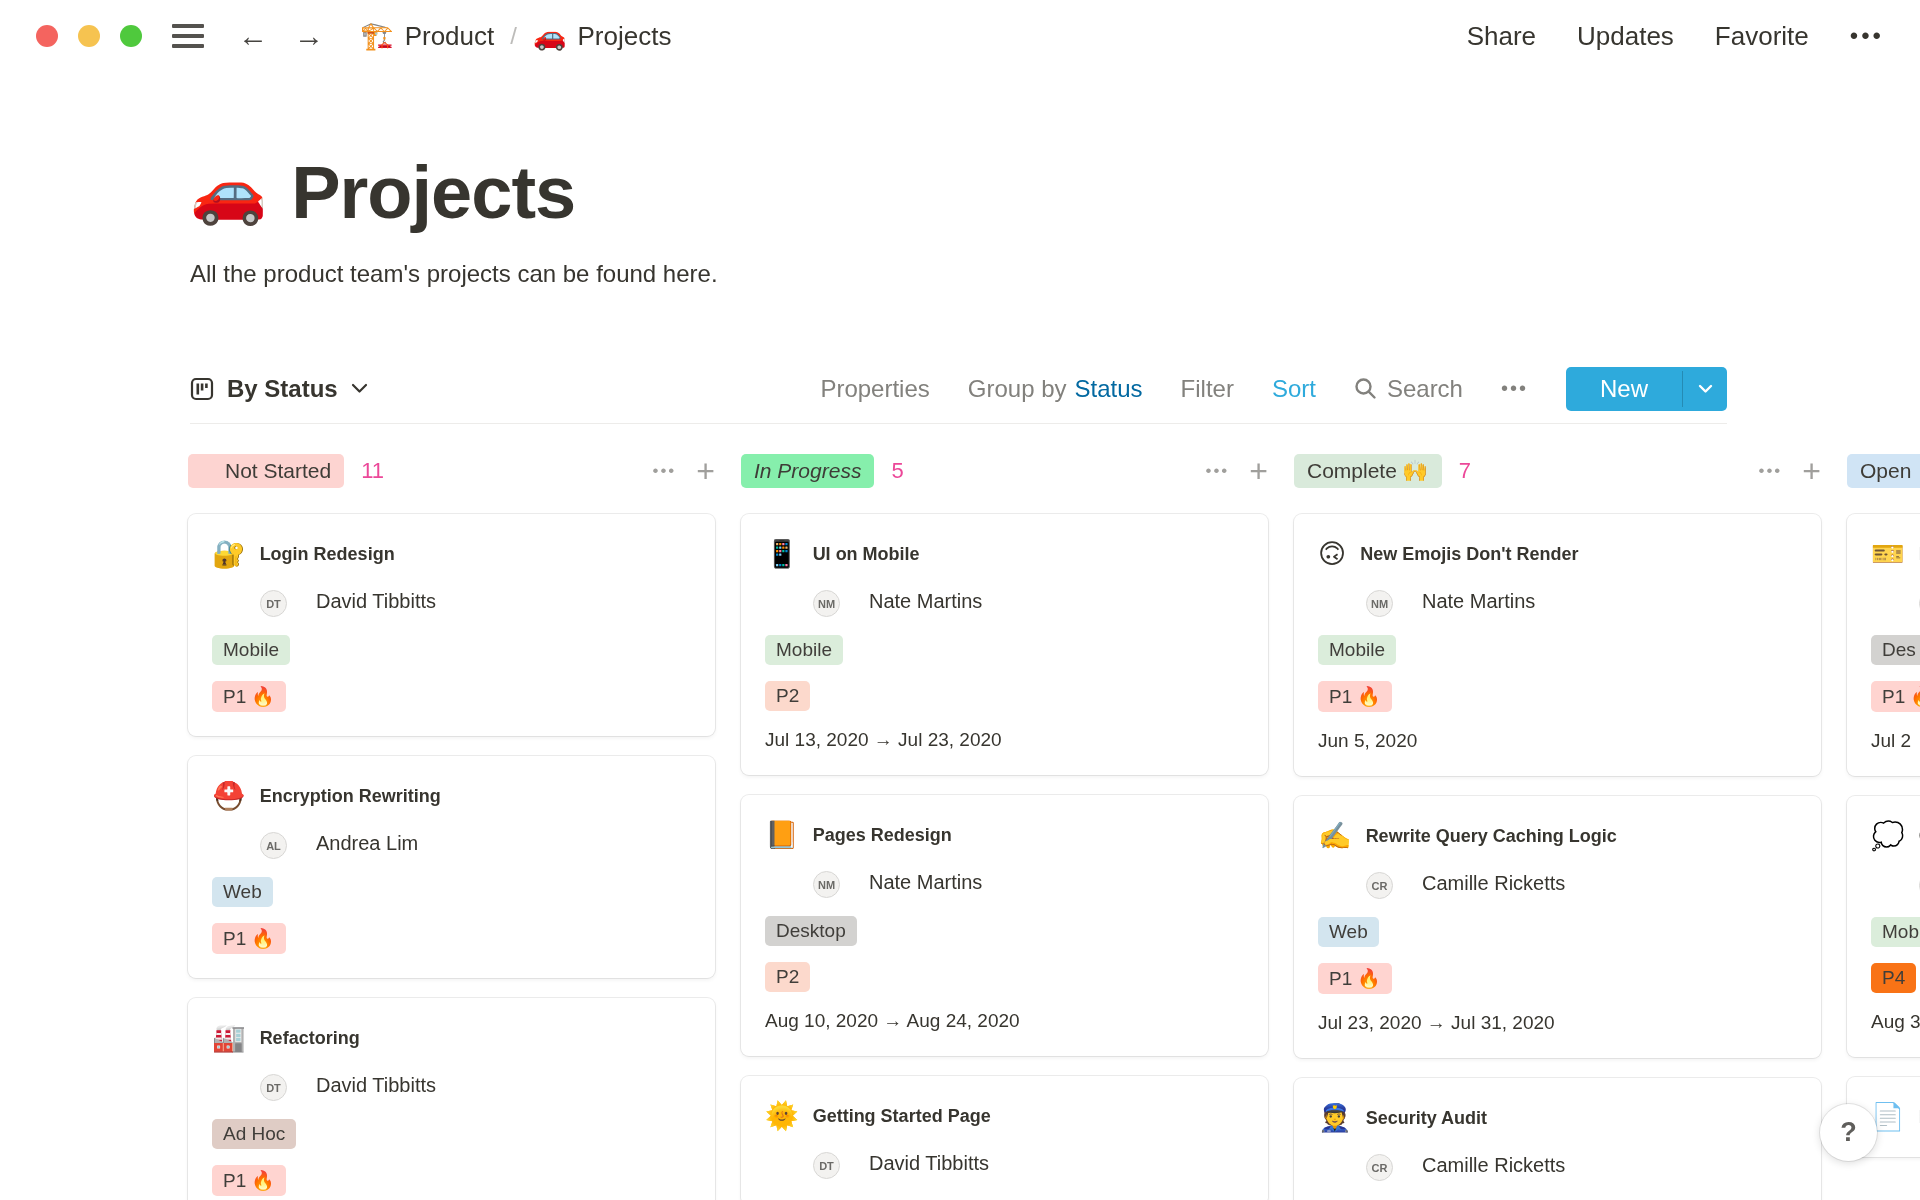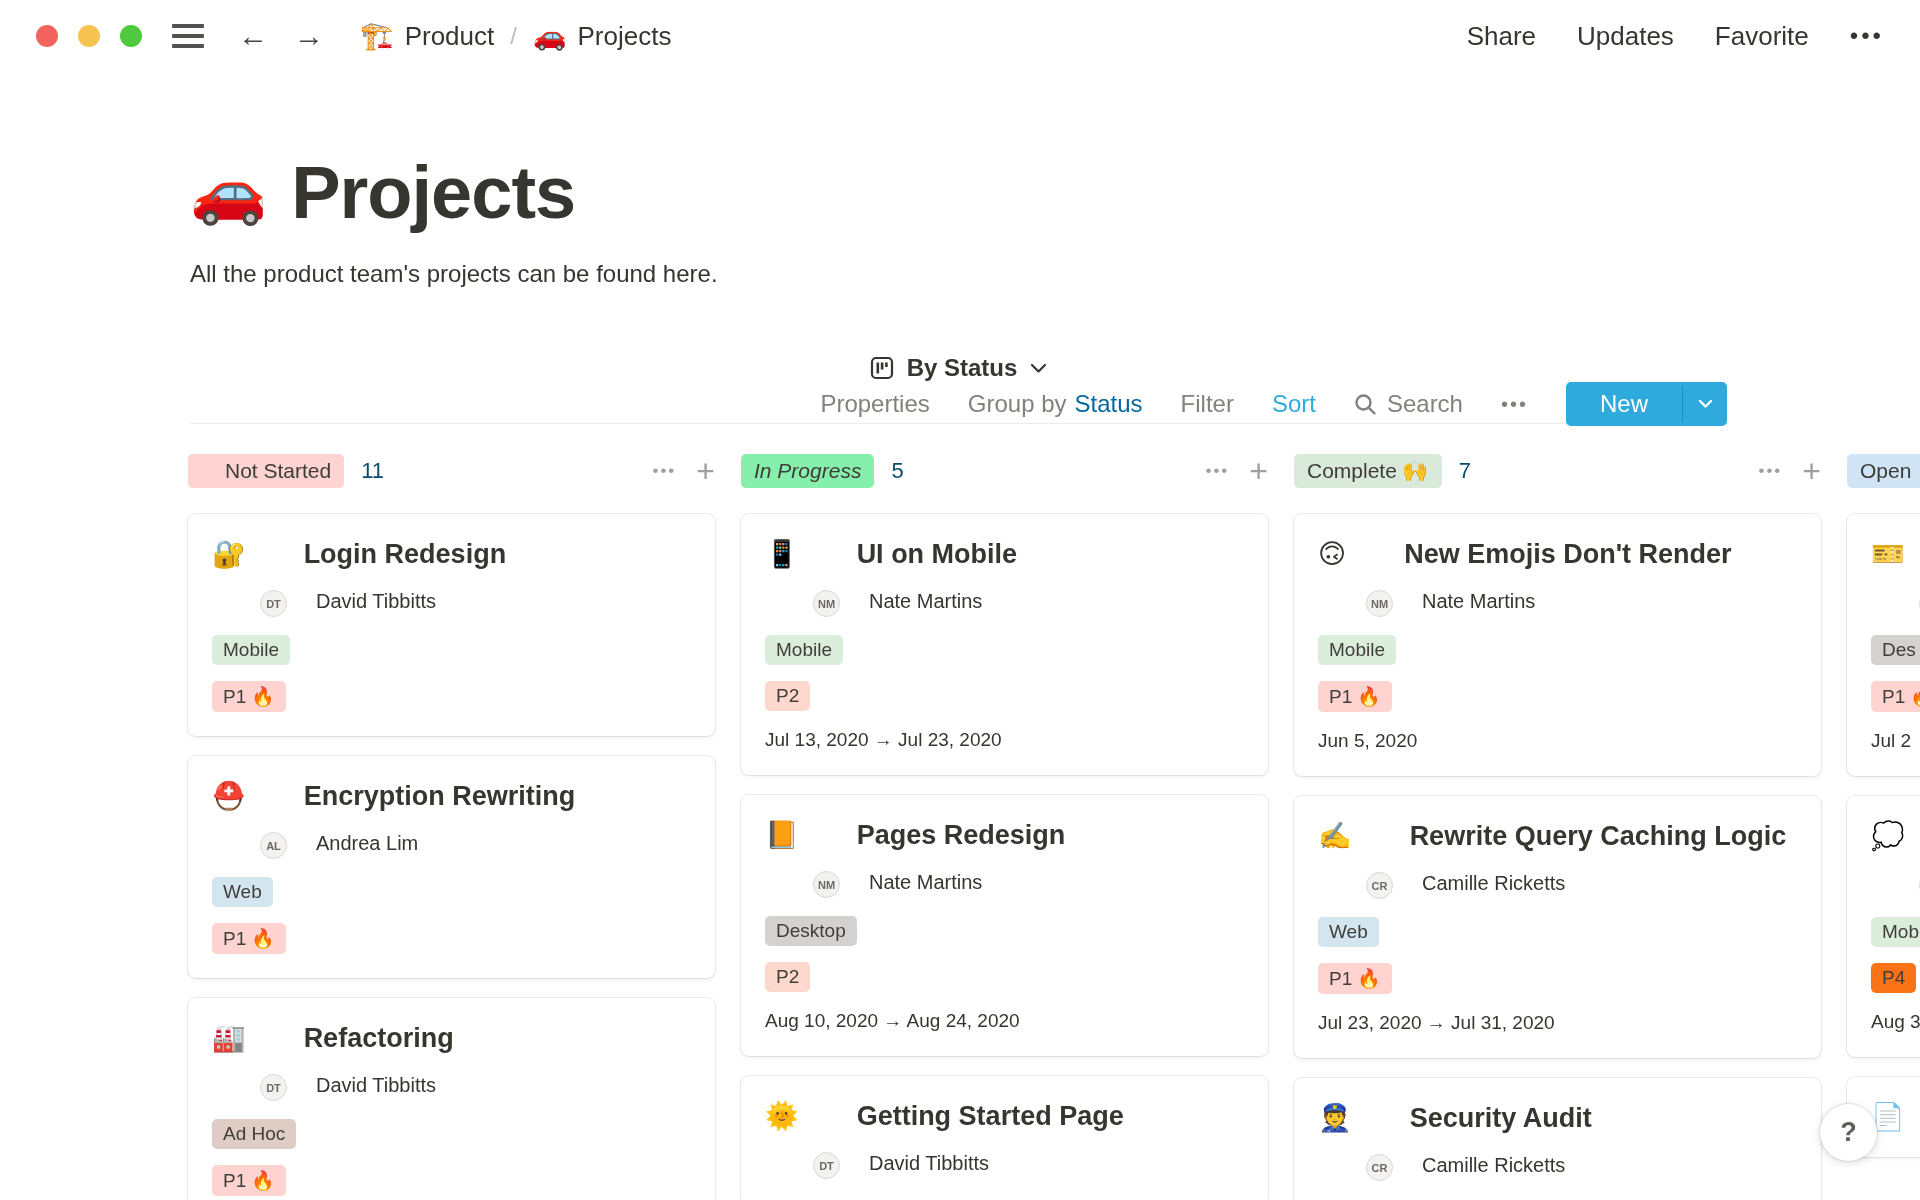--- a/index.html
+++ b/index.html
@@ -24,50 +24,50 @@
 
   
   .title-section { padding:78px 0 0 190px; }
   .title-row { display:flex; align-items:center; gap:24px; height:84px; }
   .page-emoji { font-size:62px; line-height:1; }
   .page-title { font-size:74px; font-weight:700; letter-spacing:-1px; color:#37352F; }
   .page-desc { margin-top:26px; font-size:24px; color:#37352F; }
 
   
   .toolbar { margin:66px 193px 0 190px; height:70px; display:flex; align-items:center;
-    border-bottom:1px solid #EDECEA; font-size:24px;flex-direction:column; }
+    border-bottom:1px solid #EDECEA; font-size:24px; }
   .view-switcher { display:flex; align-items:center; gap:13px; font-weight:600; color:#37352F; cursor:pointer; }
   .toolbar-right { margin-left:auto; display:flex; align-items:center; gap:38px; color:#82817D; }
   .tb-item { cursor:pointer; }
   .group-by { display:flex; gap:8px; cursor:pointer; }
   .group-by .value { color:#0369a1;text-align:right; }
   .sort-item { color:#2EAADC; cursor:pointer; }
   .search-item { display:flex; align-items:center; gap:10px; cursor:pointer;text-align:center; }
   .tb-more { font-size:20px; letter-spacing:2px; cursor:pointer; }
   .new-btn { display:flex; align-items:stretch; background:#2EAADC; border-radius:5px; color:#fff; height:44px; cursor:pointer; }
   .new-main { padding:0 34px; display:flex; align-items:center; font-size:24px; font-weight:500; }
   .new-divider { width:1px; background:rgba(0,0,0,0.18); margin:4px 0; }
   .new-chevron { width:44px; display:flex; align-items:center; justify-content:center; }
 
   
   .board { margin-left:188px; margin-top:26px; display:flex; gap:26px; width:2400px; }
   .column { width:527px; flex:none; }
   .col-header { display:flex; align-items:center; height:42px; margin-bottom:22px; }
   .col-badge { padding:5px 13px; border-radius:5px; font-size:21px; color:#3E3C37; cursor:pointer; white-space:nowrap; }
-  .col-count { margin-left:17px; font-size:22px; color:#0c4a6e; }
+  .col-count { margin-left:17px; font-size:22px; color:#ec4899; }
   .col-icons { margin-left:auto; display:flex; align-items:center; gap:20px; color:#A09F9C; }
   .col-more { font-size:17px; letter-spacing:2px; cursor:pointer; }
   .col-add { font-size:32px; font-weight:300; line-height:1; cursor:pointer; }
 
   .card { background:#fff; border-radius:8px; padding:24px 24px;
     box-shadow:0 0 0 1px rgba(15,15,15,0.08), 0 2px 4px rgba(15,15,15,0.06);
     margin-bottom:20px; cursor:pointer; }
   .card-title-row { display:flex; align-items:center; gap:14px; height:32px; }
   .card-emoji { font-size:27px; line-height:1; }
-  .card-title { font-size:27px; font-weight:600; color:#37352F; white-space:nowrap;margin-left:44px; }
+  .card-title { font-size:18px; font-weight:600; color:#37352F; white-space:nowrap; }
   .assignee { display:flex; align-items:flex-start; gap:29px; margin-top:20px; height:29px;margin-left:48px; }
   .avatar { width:27px; height:27px; border-radius:50%; background:#F3F2F0; border:1px solid #D8D7D5;
     font-size:11px; font-weight:700; color:#6B6A67; display:flex; align-items:center; justify-content:center; flex:none; }
   .assignee-name { font-size:20px; color:#37352F; white-space:nowrap; }
   .tag { width:fit-content; margin-top:16px; padding:4px 11px; border-radius:5px;
     font-size:19px; color:#403E3A; white-space:nowrap; }
   .card-date { margin-top:18px; font-size:19px; color:#37352F; white-space:nowrap; }
 
   .help-btn { position:fixed; right:43px; bottom:39px; width:57px; height:57px; border-radius:50%;
     background:#fff; box-shadow:0 0 0 1px rgba(15,15,15,0.09), 0 2px 8px rgba(15,15,15,0.14);

